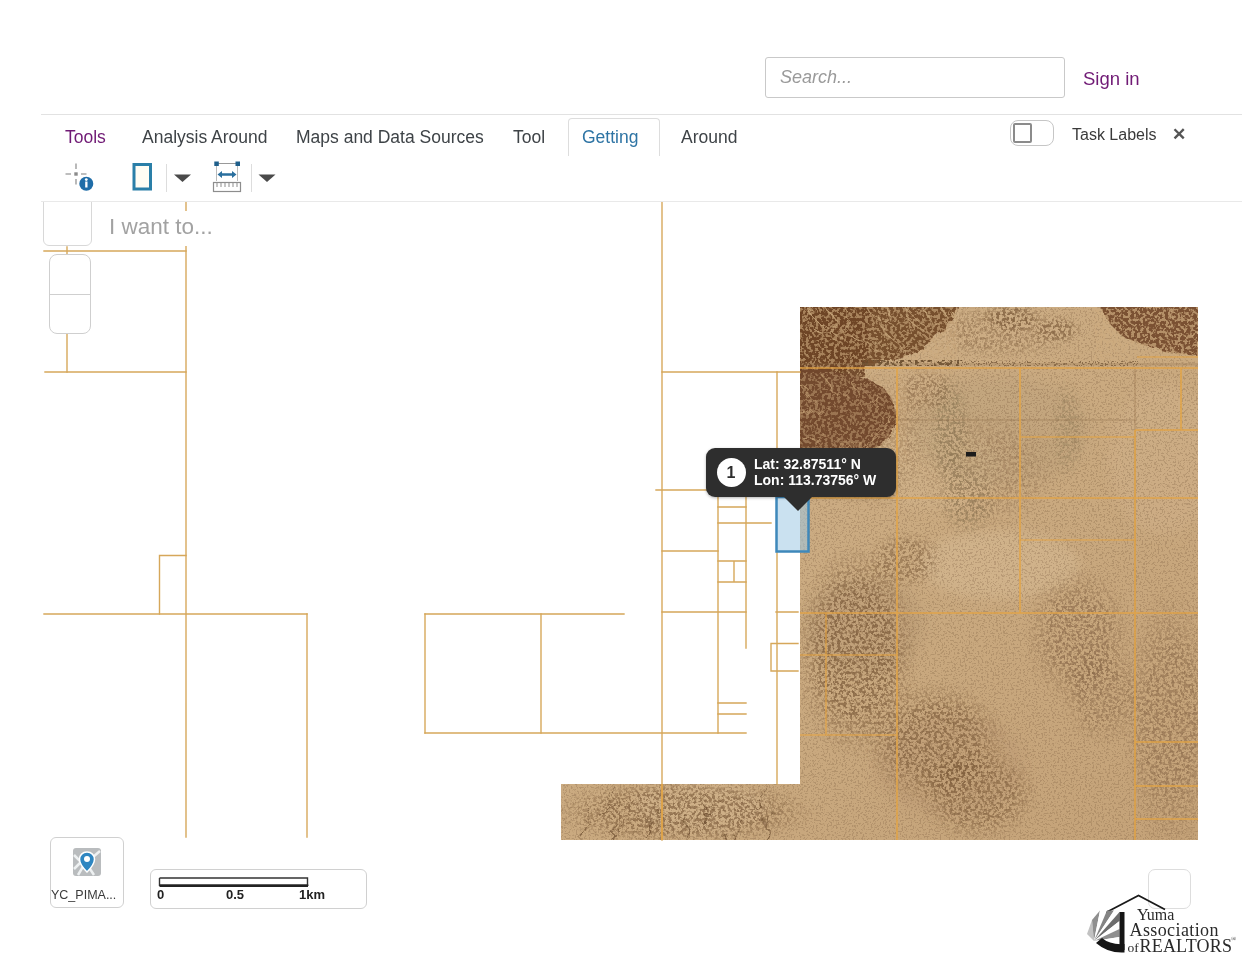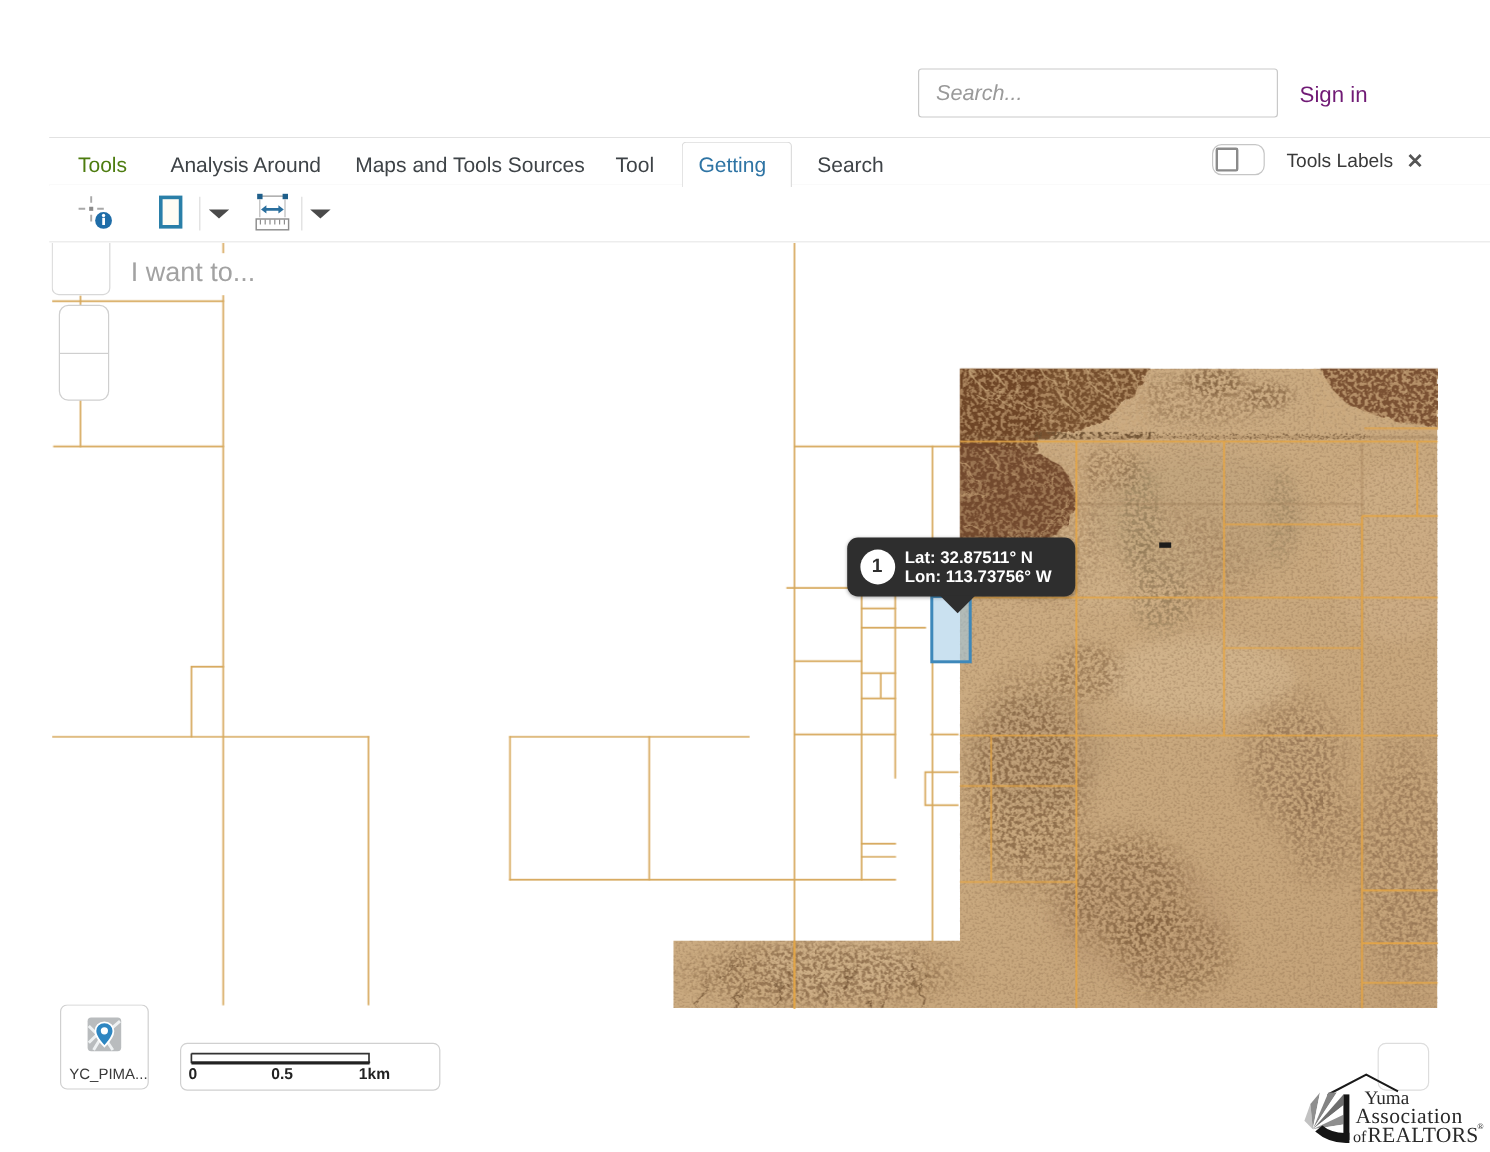--- a/index.html
+++ b/index.html
@@ -380,31 +380,31 @@
 
 <div class="abs" style="left:0;top:0;width:1242px;height:114px;background:#fff;z-index:5"></div>
 <div class="abs" style="left:765px;top:57px;width:298px;height:39px;border:1px solid #c9c9c9;border-radius:3px;background:#fff;z-index:6;">
   <span style="position:absolute;left:14px;top:9px;font-style:italic;font-size:18px;color:#9a9a9a;">Search...</span>
 </div>
 <div class="abs" style="left:1083px;top:68px;font-size:18.5px;color:#701a75;z-index:6;">Sign in</div>
 
 <div class="abs" style="left:41px;top:114px;width:1201px;height:39px;background:#fff;border-top:1px solid #e2e2e2;border-bottom:1px solid #e0e0e0;z-index:5"></div>
 
 <div class="abs" style="left:568px;top:118px;width:90px;height:37px;background:#fff;border:1px solid #ddd;border-bottom:none;border-radius:4px 4px 0 0;z-index:6"></div>
-<div class="abs" style="top:127px;z-index:7;font-size:17.5px;color:#4d7c0f;left:65px;">Tools</div>
+<div class="abs" style="top:127px;z-index:7;font-size:17.5px;color:#701a75;left:65px;">Tools</div>
 <div class="abs" style="top:127px;z-index:7;font-size:17.5px;color:#3e4347;left:142px;">Analysis Around</div>
-<div class="abs" style="top:127px;z-index:7;font-size:17.5px;color:#3e4347;left:296px;">Maps and Tools Sources</div>
+<div class="abs" style="top:127px;z-index:7;font-size:17.5px;color:#3e4347;left:296px;">Maps and Data Sources</div>
 <div class="abs" style="top:127px;z-index:7;font-size:17.5px;color:#3e4347;left:513px;">Tool</div>
 <div class="abs" style="top:127px;z-index:7;font-size:17.5px;color:#2e74a4;left:582px;">Getting</div>
-<div class="abs" style="top:127px;z-index:7;font-size:17.5px;color:#3e4347;left:681px;">Search</div>
+<div class="abs" style="top:127px;z-index:7;font-size:17.5px;color:#3e4347;left:681px;">Around</div>
 
 <div class="abs" style="left:1010px;top:120px;width:42px;height:24px;border:1.5px solid #c6c6c6;border-radius:8px;background:#fff;z-index:7">
   <div style="position:absolute;left:2px;top:2px;width:15px;height:16px;border:2px solid #8b8b8b;border-radius:2px;background:#fff;"></div>
 </div>
-<div class="abs" style="left:1072px;top:126px;font-size:16px;color:#3a3a3a;z-index:7">Tools Labels</div>
+<div class="abs" style="left:1072px;top:126px;font-size:16px;color:#3a3a3a;z-index:7">Task Labels</div>
 <div class="abs" style="left:1172px;top:124px;font-size:17px;color:#555;font-weight:bold;z-index:7">✕</div>
 
 <div class="abs" style="left:41px;top:154px;width:1201px;height:47px;background:#fff;border-bottom:1px solid #e9e9e9;z-index:5"></div>
 <svg class="abs" style="left:41px;top:154px;z-index:6" width="280" height="47" viewBox="0 0 280 47">
 
   <g stroke="#a9a9a9" stroke-width="1.6">
     <path d="M35,9.5 V15 M35,25 V30.5 M24.5,20 H30 M40,20 H45.5"></path>
   </g>
   <rect x="33.3" y="18.3" width="3.4" height="3.4" fill="#8b8b8b"></rect>
   <circle cx="45.3" cy="29.7" r="7" fill="#1f6da8"></circle>
@@ -451,21 +451,21 @@
 
 <div class="abs" style="left:50px;top:837px;width:72px;height:69px;border:1px solid #d0d0d0;border-radius:6px;background:#fff;z-index:4">
   <svg style="position:absolute;left:21px;top:9px" width="30" height="30" viewBox="0 0 30 30">
     <rect x="1" y="1" width="28" height="28" rx="3" fill="#b9bcbe"></rect>
     <g stroke="#eef1f2" stroke-width="2.5" fill="none">
       <path d="M2,8 L12,18 L6,28 M28,4 L14,16 L22,28 M2,22 L10,14"></path>
     </g>
     <path d="M15,5 C10.6,5 7.5,8.2 7.5,12.2 C7.5,17.5 15,25 15,25 C15,25 22.5,17.5 22.5,12.2 C22.5,8.2 19.4,5 15,5 Z" fill="#2e86c1" stroke="#fff" stroke-width="1.5"></path>
     <circle cx="15" cy="12" r="3" fill="#fff"></circle>
   </svg>
-  <div style="position:absolute;left:0;bottom:5px;width:100%;text-align:right;font-size:12.5px;color:#3a3a3a;margin-top:24px;">YC_PIMA...</div>
+  <div style="position:absolute;left:0;bottom:5px;width:100%;text-align:left;font-size:12.5px;color:#3a3a3a;margin-top:24px;">YC_PIMA...</div>
 </div>
 
 <div class="abs" style="left:150px;top:869px;width:215px;height:38px;border:1px solid #d0d0d0;border-radius:6px;background:#fff;z-index:4">
   <svg style="position:absolute;left:0;top:0" width="215" height="38" viewBox="0 0 215 38">
     <path d="M8.5,8 H156.5 V16 M8.5,8 V16 M8.5,15.3 H157.5" fill="none" stroke="#333" stroke-width="1.4"></path>
     <path d="M8.5,15.8 H157" stroke="#222" stroke-width="2.6"></path>
     <text x="6" y="29" font-size="13" font-weight="bold" fill="#222" font-family="Liberation Sans">0</text>
     <text x="75" y="29" font-size="13" font-weight="bold" fill="#222" font-family="Liberation Sans">0.5</text>
     <text x="148" y="29" font-size="13" font-weight="bold" fill="#222" font-family="Liberation Sans">1km</text>
   </svg>

